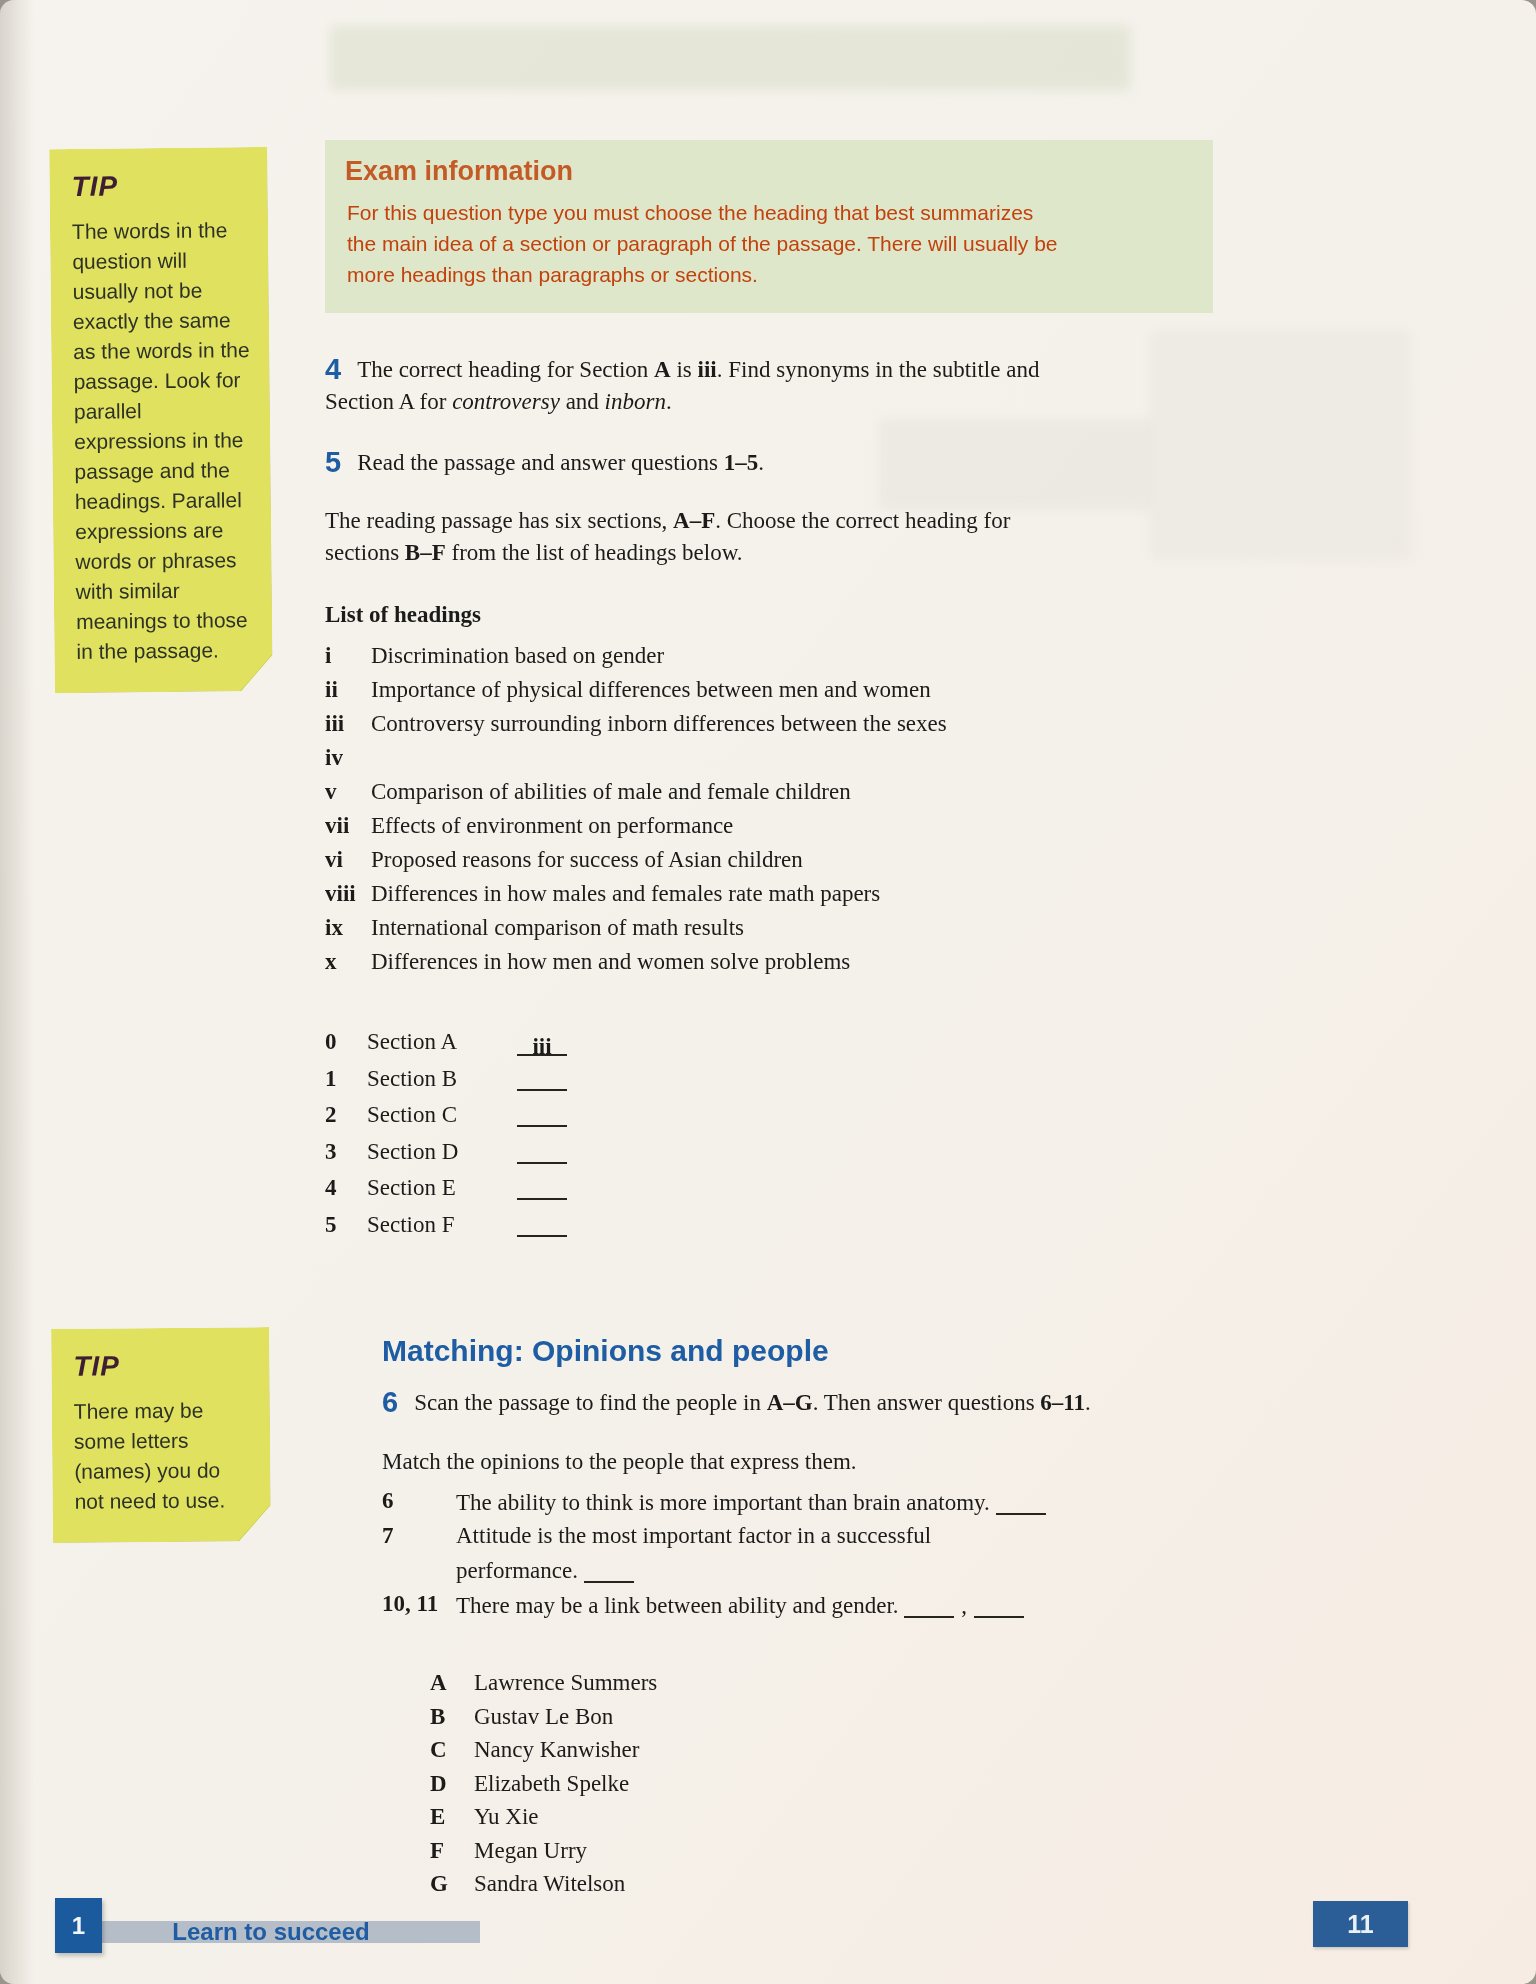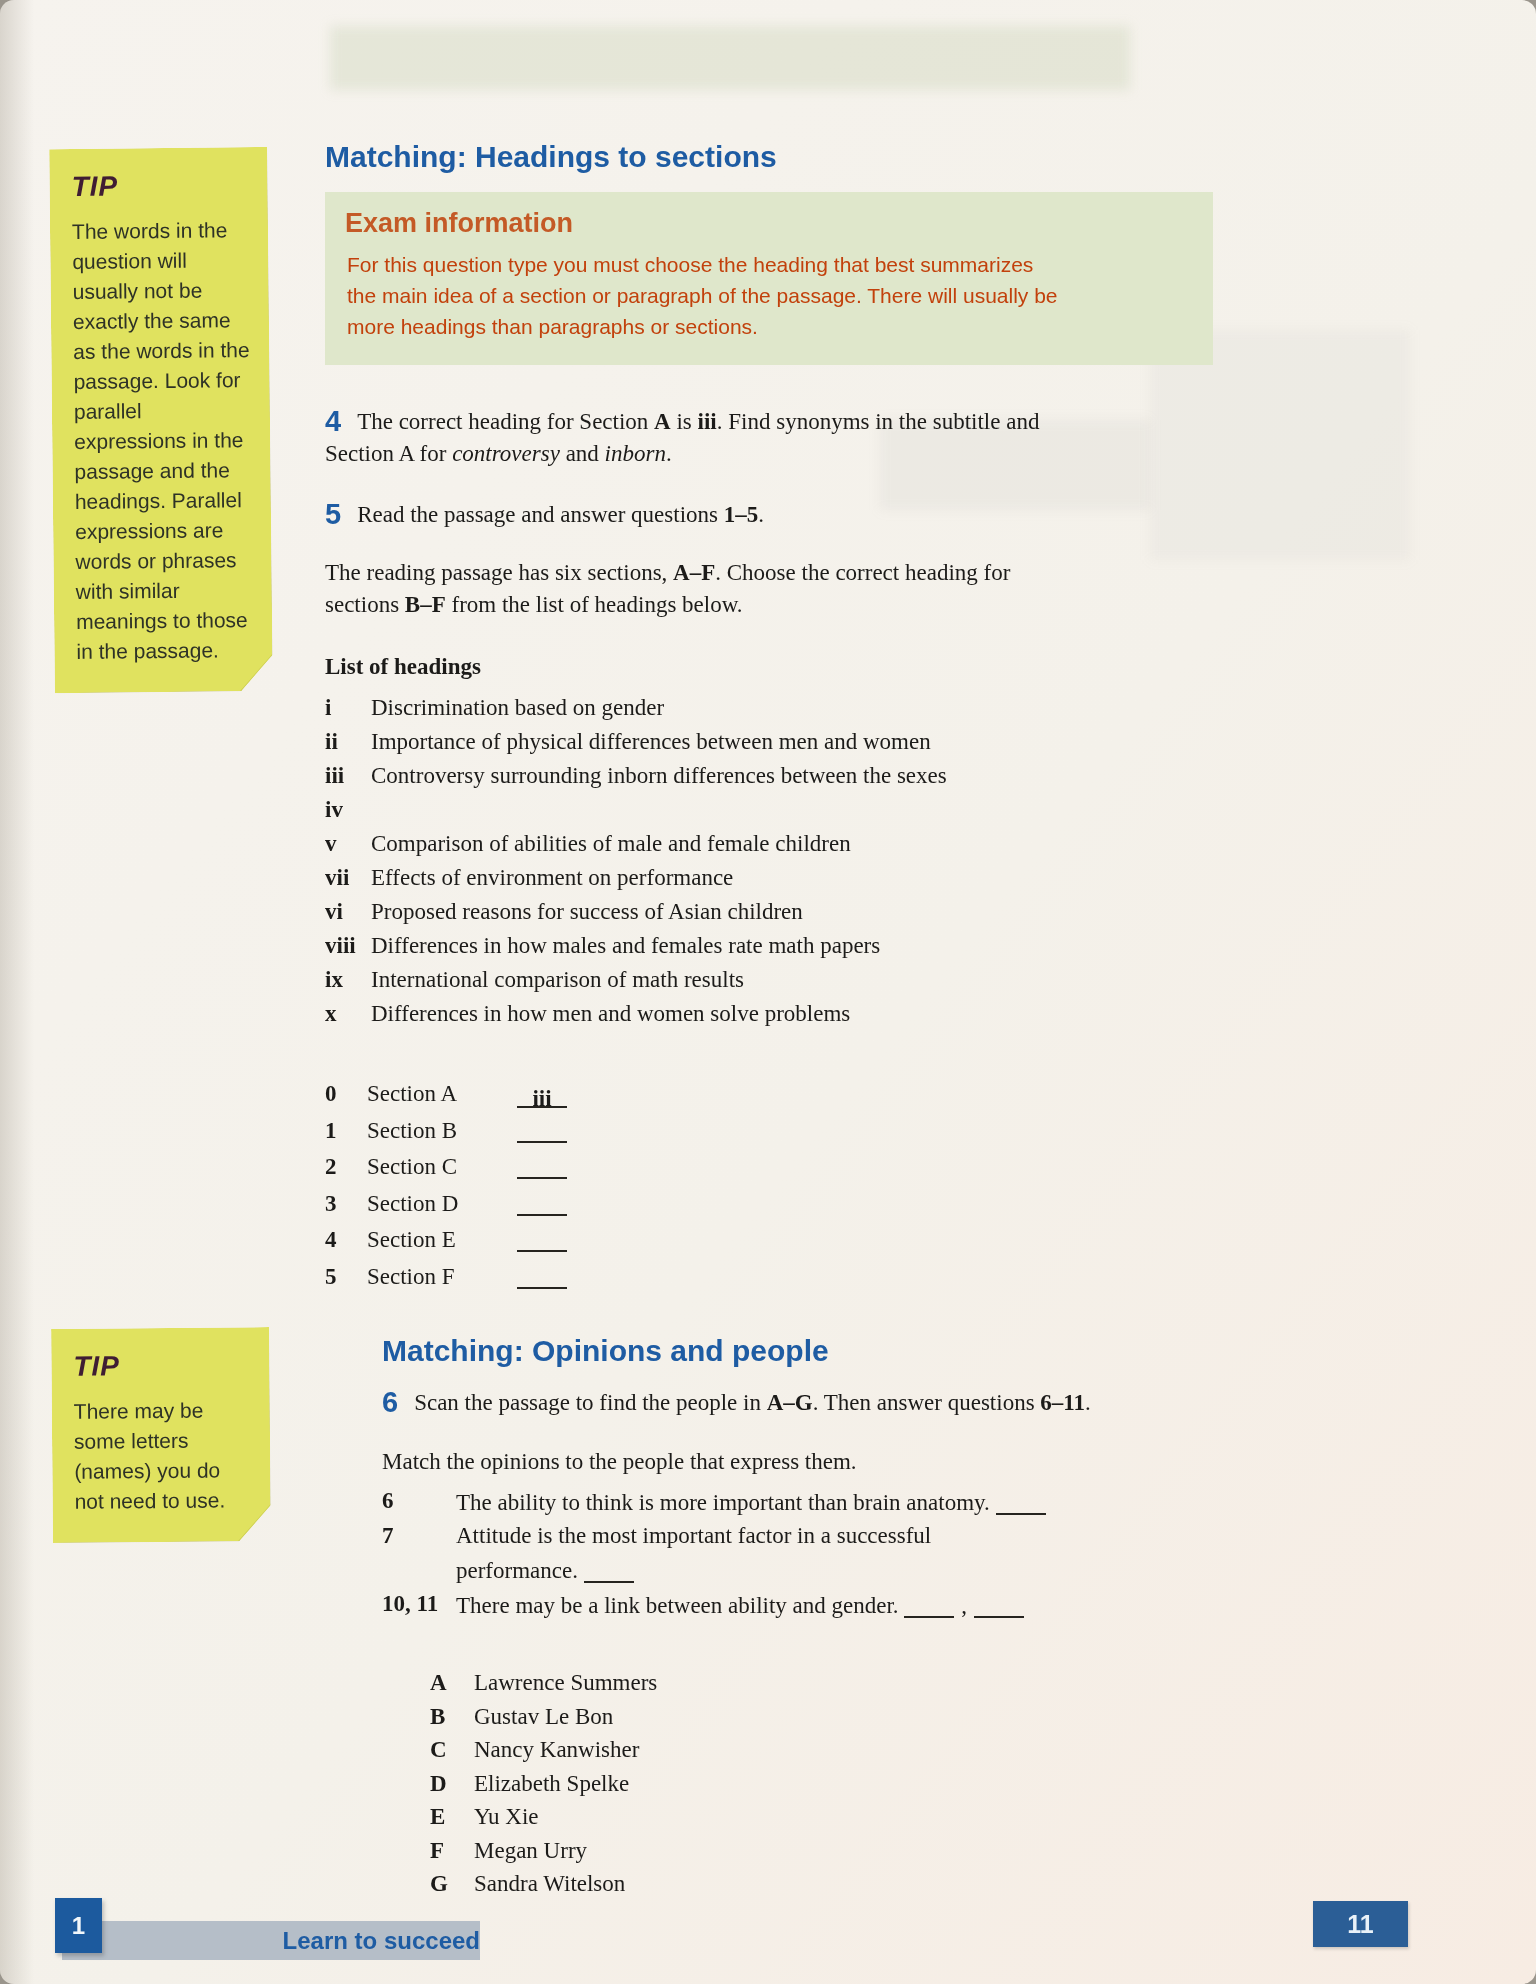--- a/index.html
+++ b/index.html
@@ -82,22 +82,22 @@
 
   .people{margin-top:44px;padding-left:48px;}
   .p-row{display:flex;font:400 23px/33.5px "Liberation Serif","DejaVu Serif",serif;}
   .p-letter{width:44px;flex-shrink:0;font-weight:700;}
 
   
   .unit-box{position:absolute;left:55px;top:1898px;width:47px;height:55px;background:var(--unit-bg);
     color:#f2f7fb;font:700 24px "Liberation Sans","DejaVu Sans",sans-serif;
     display:flex;align-items:center;justify-content:center;z-index:2;
     box-shadow:2px 3px 4px rgba(40,40,40,0.25);}
-  .footer-bar{position:absolute;left:62px;top:1921px;width:418px;height:39px;background:var(--footer-bar);
-    display:flex;align-items:center;justify-content:flex-end;}
+  .footer-bar{position:absolute;left:62px;top:1921px;width:418px;height:22px;background:var(--footer-bar);
+    display:flex;align-items:center;justify-content:center;}
   .footer-bar .bar-label{font:700 24px "Liberation Sans","DejaVu Sans",sans-serif;color:var(--blue);}
   .page-num{position:absolute;left:1313px;top:1901px;width:95px;height:46px;background:var(--pagenum-bg);
     color:#e9f1f8;font:700 25px "Liberation Sans","DejaVu Sans",sans-serif;
     display:flex;align-items:center;justify-content:center;
     box-shadow:1px 2px 3px rgba(40,40,40,0.2);}
 </style>
 </head>
 <body>
 
 <div class="page">
@@ -112,21 +112,20 @@
     <span class="fold"></span>
   </div>
 
   <div class="tip-note" id="tip-2">
     <p class="tip-title">TIP</p>
     <p class="tip-text">There may be some letters (names) you do not need to use.</p>
     <span class="fold"></span>
   </div>
 
   <div class="main-1">
-    <h1 class="section-title">Matching: Headings to sections</h1>
 
     <div class="exam-box">
       <p class="exam-title">Exam information</p>
       <p class="exam-body"><span>For this question type you must choose the heading that best summarizes</span><br><span>the main idea of a section or paragraph of the passage. There will usually be</span><br><span>more headings than paragraphs or sections.</span></p>
     </div>
 
     <p class="exercise">
       <span class="ex-num">4</span><span><span>The correct heading for Section </span><span class="b">A</span><span> is </span><span class="b">iii</span><span>. Find synonyms in the subtitle and</span><br><span>Section A for </span><span class="i">controversy</span><span> and </span><span class="i">inborn</span><span>.</span></span>
     </p>
 

